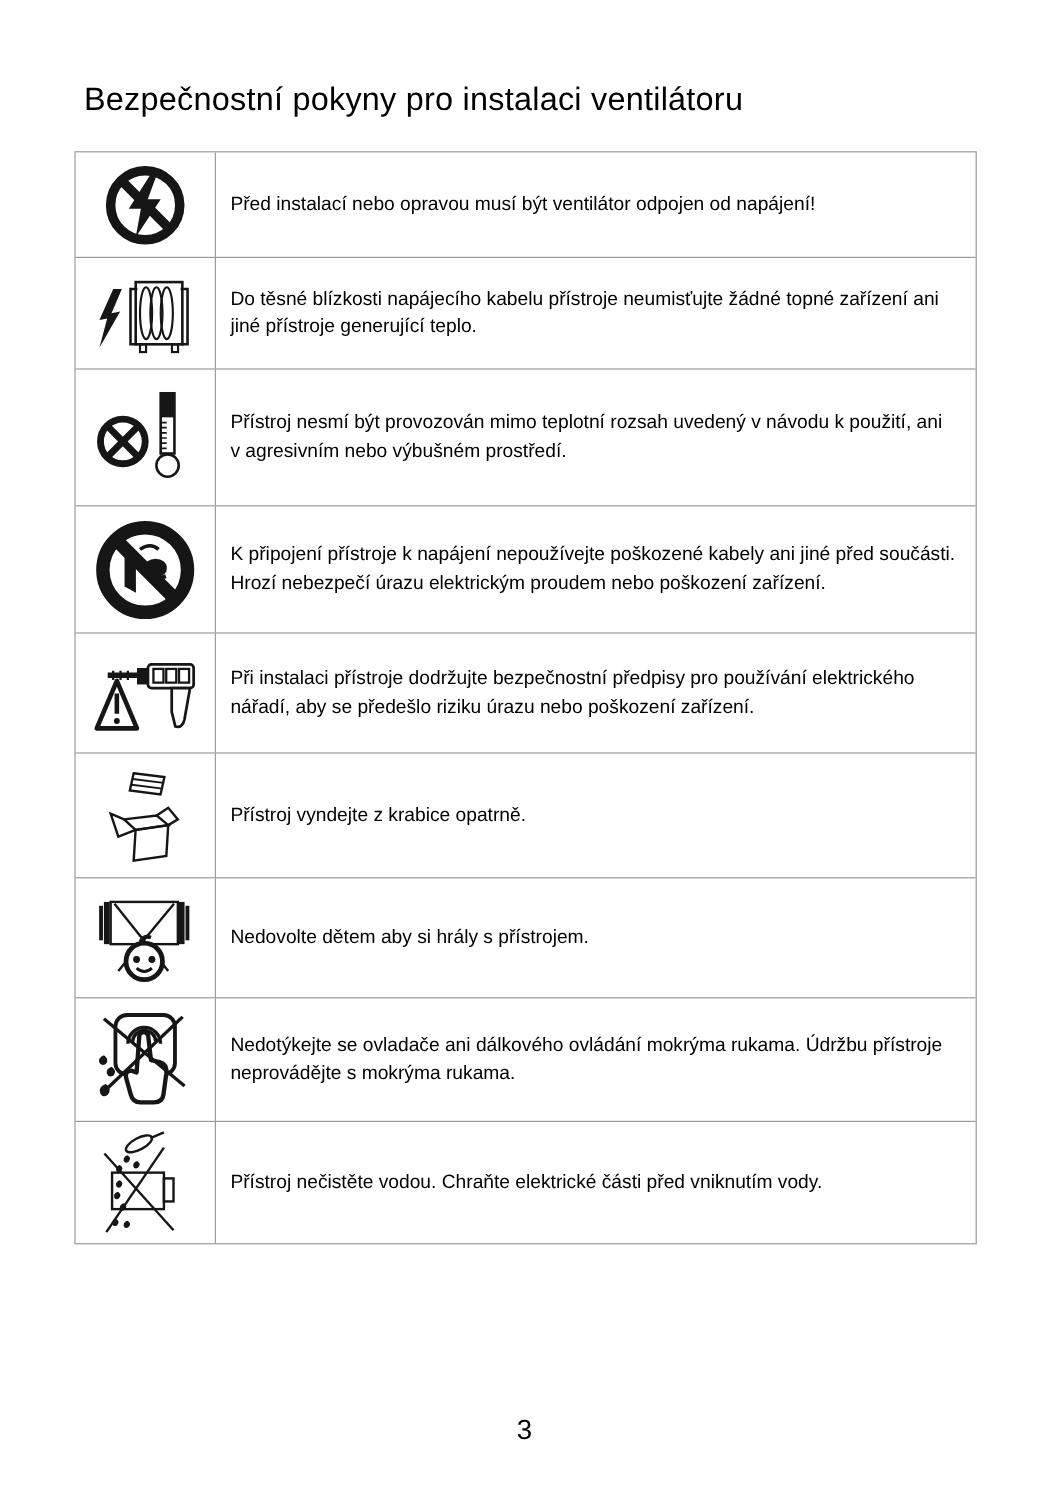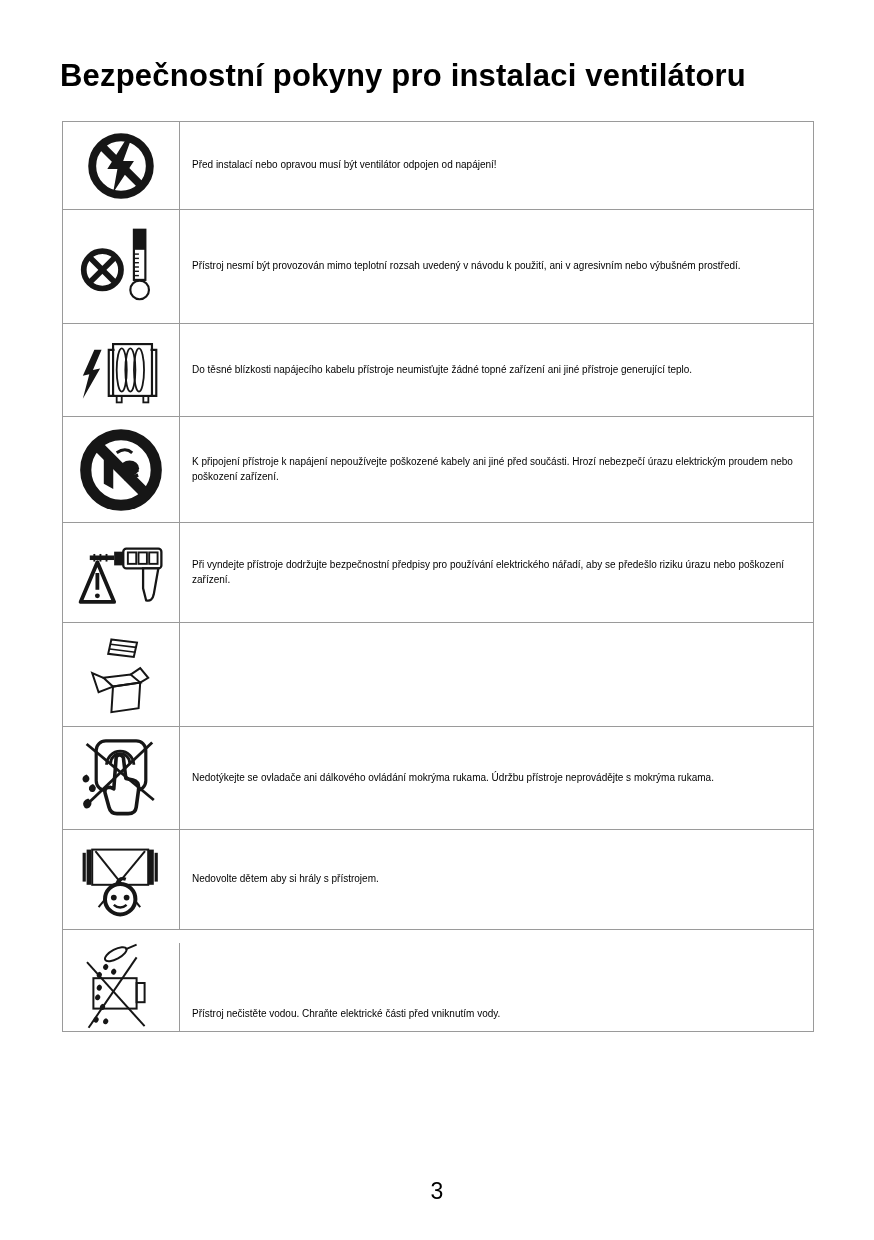--- a/index.html
+++ b/index.html
@@ -1,23 +1,23 @@
 <!DOCTYPE html>
 <html><head>
 <meta charset="utf-8">
 <style>
   html,body { margin:0; padding:0; background:#ffffff; }
   body { width:874px; height:1240px; font-family:"Liberation Sans", sans-serif; color:#000; }
   .page { position:relative; width:874px; height:1240px; overflow:hidden; }
-  .title { margin:0; padding:58px 0 0 60px; font-size:31px; font-weight:bold; letter-spacing:0.2px; }
+  .title { margin:10px; padding:58px 0 0 60px; font-size:27px; font-weight:normal; letter-spacing:0.2px; }
   .safety-table { margin:27px 0 0 62px; width:750px; border:1px solid #9a9a9a; }
   .row { display:flex; border-bottom:1px solid #9a9a9a; box-sizing:border-box; }
-  .row:last-child { border-bottom:none;align-items:flex-end; }
+  .row:last-child { border-bottom:none; }
   .icon-cell { flex:0 0 116px; width:116px; border-right:1px solid #9a9a9a; display:flex; align-items:center; justify-content:center; }
-  .text-cell { flex:1 1 auto; display:flex; align-items:center; padding:10px 16px 10px 12px; font-size:10px; line-height:1.45; }
+  .text-cell { flex:1 1 auto; display:flex; align-items:center; padding:10px 16px 10px 12px; font-size:16px; line-height:1.45; }
   .page-number { position:absolute; left:0; width:874px; top:1178px; text-align:center; font-size:23px; }
   svg { display:block; }
   .stroke { fill:none; stroke:#161616; }
   .fill { fill:#161616; stroke:none; }
   .white { fill:#ffffff; stroke:#161616; }
 </style>
 </head>
 <body>
 
 <div class="page">
@@ -30,20 +30,39 @@
       <div class="icon-cell">
         <span>
           <svg width="72" height="72" viewBox="0 0 100 100">
             <polygon class="fill" points="57,13 31,54 45,54 39,87 68,43 53,43 64,13"></polygon>
             <circle class="stroke" cx="50" cy="50" r="40" stroke-width="11"></circle>
             <line class="stroke" x1="23" y1="22" x2="78" y2="77" stroke-width="11"></line>
           </svg>
         </span>
       </div>
       <div class="text-cell">Před instalací nebo opravou musí být ventilátor odpojen od napájení!</div>
+    </div>
+
+    <div class="row" style="height:93px">
+      <div class="icon-cell">
+        <span>
+          <svg width="88" height="72" viewBox="0 0 122 100">
+            <polygon class="fill" points="24,22 8,58 17,56 8,90 32,48 22,50 34,22"></polygon>
+            <polyline class="stroke" points="52,22 44,22 44,86 52,86" stroke-width="3"></polyline>
+            <polyline class="stroke" points="102,22 110,22 110,86 102,86" stroke-width="3"></polyline>
+            <rect class="stroke" x="50" y="14" width="54" height="72" stroke-width="3"></rect>
+            <ellipse class="stroke" cx="62" cy="50" rx="7" ry="30" stroke-width="2.5"></ellipse>
+            <ellipse class="stroke" cx="74" cy="50" rx="7" ry="30" stroke-width="2.5"></ellipse>
+            <ellipse class="stroke" cx="86" cy="50" rx="7" ry="30" stroke-width="2.5"></ellipse>
+            <rect class="stroke" x="55" y="86" width="7" height="9" stroke-width="2.5"></rect>
+            <rect class="stroke" x="92" y="86" width="7" height="9" stroke-width="2.5"></rect>
+          </svg>
+        </span>
+      </div>
+      <div class="text-cell">Do těsné blízkosti napájecího kabelu přístroje neumisťujte žádné topné zařízení ani jiné přístroje generující teplo.</div>
     </div>
 
     <div class="row" style="height:114px">
       <div class="icon-cell">
         <span>
           <svg width="86" height="86" viewBox="0 0 120 120">
             <circle class="stroke" cx="34" cy="64" r="26" stroke-width="8"></circle>
             <line class="stroke" x1="17" y1="47" x2="51" y2="81" stroke-width="8"></line>
             <line class="stroke" x1="51" y1="47" x2="17" y2="81" stroke-width="8"></line>
             <rect class="fill" x="78" y="8" width="16" height="28"></rect>
@@ -52,39 +71,20 @@
             <line class="stroke" x1="78" y1="48" x2="85" y2="48" stroke-width="2"></line>
             <line class="stroke" x1="78" y1="54" x2="85" y2="54" stroke-width="2"></line>
             <line class="stroke" x1="78" y1="60" x2="85" y2="60" stroke-width="2"></line>
             <line class="stroke" x1="78" y1="66" x2="85" y2="66" stroke-width="2"></line>
             <line class="stroke" x1="78" y1="72" x2="85" y2="72" stroke-width="2"></line>
             <circle class="white" cx="86" cy="92" r="13" stroke-width="3"></circle>
           </svg>
         </span>
       </div>
       <div class="text-cell">Přístroj nesmí být provozován mimo teplotní rozsah uvedený v návodu k použití, ani v agresivním nebo výbušném prostředí.</div>
-    </div>
-
-    <div class="row" style="height:93px">
-      <div class="icon-cell">
-        <span>
-          <svg width="88" height="72" viewBox="0 0 122 100">
-            <polygon class="fill" points="24,22 8,58 17,56 8,90 32,48 22,50 34,22"></polygon>
-            <polyline class="stroke" points="52,22 44,22 44,86 52,86" stroke-width="3"></polyline>
-            <polyline class="stroke" points="102,22 110,22 110,86 102,86" stroke-width="3"></polyline>
-            <rect class="stroke" x="50" y="14" width="54" height="72" stroke-width="3"></rect>
-            <ellipse class="stroke" cx="62" cy="50" rx="7" ry="30" stroke-width="2.5"></ellipse>
-            <ellipse class="stroke" cx="74" cy="50" rx="7" ry="30" stroke-width="2.5"></ellipse>
-            <ellipse class="stroke" cx="86" cy="50" rx="7" ry="30" stroke-width="2.5"></ellipse>
-            <rect class="stroke" x="55" y="86" width="7" height="9" stroke-width="2.5"></rect>
-            <rect class="stroke" x="92" y="86" width="7" height="9" stroke-width="2.5"></rect>
-          </svg>
-        </span>
-      </div>
-      <div class="text-cell">Do těsné blízkosti napájecího kabelu přístroje neumisťujte žádné topné zařízení ani jiné přístroje generující teplo.</div>
     </div>
 
     <div class="row" style="height:106px">
       <div class="icon-cell">
         <span>
           <svg width="86" height="86" viewBox="0 0 100 100">
             <polygon class="fill" points="30,30 41,36 41,72 30,66"></polygon>
             <path class="stroke" d="M45,30 q10,-7 18,0" stroke-width="3.5"></path>
             <ellipse class="fill" cx="60" cy="48" rx="11" ry="9"></ellipse>
             <line class="stroke" x1="52" y1="56" x2="70" y2="50" stroke-width="4"></line>
@@ -110,58 +110,40 @@
             <rect class="stroke" x="100" y="23" width="11" height="15" stroke-width="2.5"></rect>
             <path class="white" d="M92,44 L112,44 L106,78 Q104,88 96,86 L92,70 Z" stroke-width="3"></path>
             <rect class="fill" x="54" y="22" width="12" height="18"></rect>
             <line class="stroke" x1="22" y1="30" x2="54" y2="30" stroke-width="6"></line>
             <line class="stroke" x1="28" y1="25" x2="28" y2="35" stroke-width="2.5"></line>
             <line class="stroke" x1="36" y1="25" x2="36" y2="35" stroke-width="2.5"></line>
             <line class="stroke" x1="44" y1="25" x2="44" y2="35" stroke-width="2.5"></line>
           </svg>
         </span>
       </div>
-      <div class="text-cell">Při vyndejte přístroje dodržujte bezpečnostní předpisy pro používání elektrického nářadí, aby se předešlo riziku úrazu nebo poškození zařízení.</div>
+      <div class="text-cell">Při instalaci přístroje dodržujte bezpečnostní předpisy pro používání elektrického nářadí, aby se předešlo riziku úrazu nebo poškození zařízení.</div>
     </div>
 
     <div class="row" style="height:104px">
       <div class="icon-cell">
         <span>
           <svg width="80" height="84" viewBox="0 0 100 105">
             <polygon class="stroke" points="38,8 70,12 66,30 34,26" stroke-width="2.5"></polygon>
             <line class="stroke" x1="37" y1="14" x2="69" y2="18" stroke-width="2"></line>
             <line class="stroke" x1="36" y1="20" x2="68" y2="24" stroke-width="2"></line>
             <polygon class="stroke" points="28,56 62,52 74,62 40,67" stroke-width="2.5"></polygon>
             <polygon class="stroke" points="40,67 74,62 72,94 38,99" stroke-width="2.5"></polygon>
             <polyline class="stroke" points="28,56 14,50 22,74 40,67" stroke-width="2.5"></polyline>
             <polyline class="stroke" points="62,52 74,44 84,56 74,62" stroke-width="2.5"></polyline>
           </svg>
         </span>
       </div>
-    </div>
-
-
-    <div class="row" style="height:103px">
-      <div class="icon-cell">
-        <span>
-          <svg width="88" height="84" viewBox="0 0 110 105">
-            <rect class="stroke" x="24" y="6" width="62" height="62" rx="12" stroke-width="4"></rect>
-            <path class="stroke" d="M42,34 a12,12 0 0 1 24,0" stroke-width="3.5"></path>
-            <path class="stroke" d="M37,36 a17,17 0 0 1 34,0" stroke-width="3.5"></path>
-            <path class="white" d="M49,26 q5,-5 9,1 l3,26 l9,2 q8,2 7,12 l-3,22 q-1,8 -10,8 l-14,0 q-8,0 -10,-8 l-5,-18 q-1,-7 6,-7 l5,2 Z" stroke-width="4.5" stroke-linejoin="round"></path>
-            <path class="fill" d="M12,48 q6,4 2,9 q-5,3 -7,-2 q-1,-5 5,-7 Z"></path>
-            <path class="fill" d="M20,60 q6,4 2,9 q-5,3 -7,-2 q-1,-5 5,-7 Z"></path>
-            <path class="fill" d="M14,78 q7,5 2,11 q-6,4 -8,-2 q-2,-6 6,-9 Z"></path>
-            <line class="stroke" x1="12" y1="10" x2="96" y2="80" stroke-width="3.5"></line>
-            <line class="stroke" x1="94" y1="8" x2="14" y2="84" stroke-width="3.5"></line>
-          </svg>
-        </span>
-      </div>
-      <div class="text-cell">Nedotýkejte se ovladače ani dálkového ovládání mokrýma rukama. Údržbu přístroje neprovádějte s mokrýma rukama.</div>
-    </div>
+      <div class="text-cell">Přístroj vyndejte z krabice opatrně.</div>
+    </div>
+
 
     <div class="row" style="height:100px">
       <div class="icon-cell">
         <span>
           <svg width="90" height="80" viewBox="0 0 112 100">
             <rect class="stroke" x="20" y="12" width="70" height="44" stroke-width="2.5"></rect>
             <rect class="fill" x="8" y="16" width="4" height="36"></rect>
             <rect class="fill" x="13" y="12" width="6" height="44"></rect>
             <rect class="fill" x="91" y="12" width="6" height="44"></rect>
             <rect class="fill" x="98" y="16" width="4" height="36"></rect>
@@ -169,20 +151,39 @@
             <line class="stroke" x1="86" y1="14" x2="28" y2="84" stroke-width="2.5"></line>
             <circle class="white" cx="55" cy="74" r="19" stroke-width="5"></circle>
             <path class="stroke" d="M51,54 q3,-8 11,-5" stroke-width="4"></path>
             <circle class="fill" cx="47" cy="72" r="3.6"></circle>
             <circle class="fill" cx="63" cy="72" r="3.6"></circle>
             <path class="stroke" d="M47,81 q8,7 16,0" stroke-width="3"></path>
           </svg>
         </span>
       </div>
       <div class="text-cell">Nedovolte dětem aby si hrály s přístrojem.</div>
+    </div>
+
+    <div class="row" style="height:103px">
+      <div class="icon-cell">
+        <span>
+          <svg width="88" height="84" viewBox="0 0 110 105">
+            <rect class="stroke" x="24" y="6" width="62" height="62" rx="12" stroke-width="4"></rect>
+            <path class="stroke" d="M42,34 a12,12 0 0 1 24,0" stroke-width="3.5"></path>
+            <path class="stroke" d="M37,36 a17,17 0 0 1 34,0" stroke-width="3.5"></path>
+            <path class="white" d="M49,26 q5,-5 9,1 l3,26 l9,2 q8,2 7,12 l-3,22 q-1,8 -10,8 l-14,0 q-8,0 -10,-8 l-5,-18 q-1,-7 6,-7 l5,2 Z" stroke-width="4.5" stroke-linejoin="round"></path>
+            <path class="fill" d="M12,48 q6,4 2,9 q-5,3 -7,-2 q-1,-5 5,-7 Z"></path>
+            <path class="fill" d="M20,60 q6,4 2,9 q-5,3 -7,-2 q-1,-5 5,-7 Z"></path>
+            <path class="fill" d="M14,78 q7,5 2,11 q-6,4 -8,-2 q-2,-6 6,-9 Z"></path>
+            <line class="stroke" x1="12" y1="10" x2="96" y2="80" stroke-width="3.5"></line>
+            <line class="stroke" x1="94" y1="8" x2="14" y2="84" stroke-width="3.5"></line>
+          </svg>
+        </span>
+      </div>
+      <div class="text-cell">Nedotýkejte se ovladače ani dálkového ovládání mokrýma rukama. Údržbu přístroje neprovádějte s mokrýma rukama.</div>
     </div>
 
     <div class="row" style="height:101px">
       <div class="icon-cell">
         <span>
           <svg width="84" height="88" viewBox="0 0 105 110">
             <ellipse class="stroke" cx="46" cy="14" rx="15" ry="6" stroke-width="2.5" transform="rotate(-28 46 14)"></ellipse>
             <line class="stroke" x1="58" y1="8" x2="72" y2="2" stroke-width="2.5"></line>
             <path class="fill" d="M34,26 q5,3 1,7 q-4,2 -5,-2 q0,-4 4,-5 Z"></path>
             <path class="fill" d="M44,32 q5,3 1,7 q-4,2 -5,-2 q0,-4 4,-5 Z"></path>

